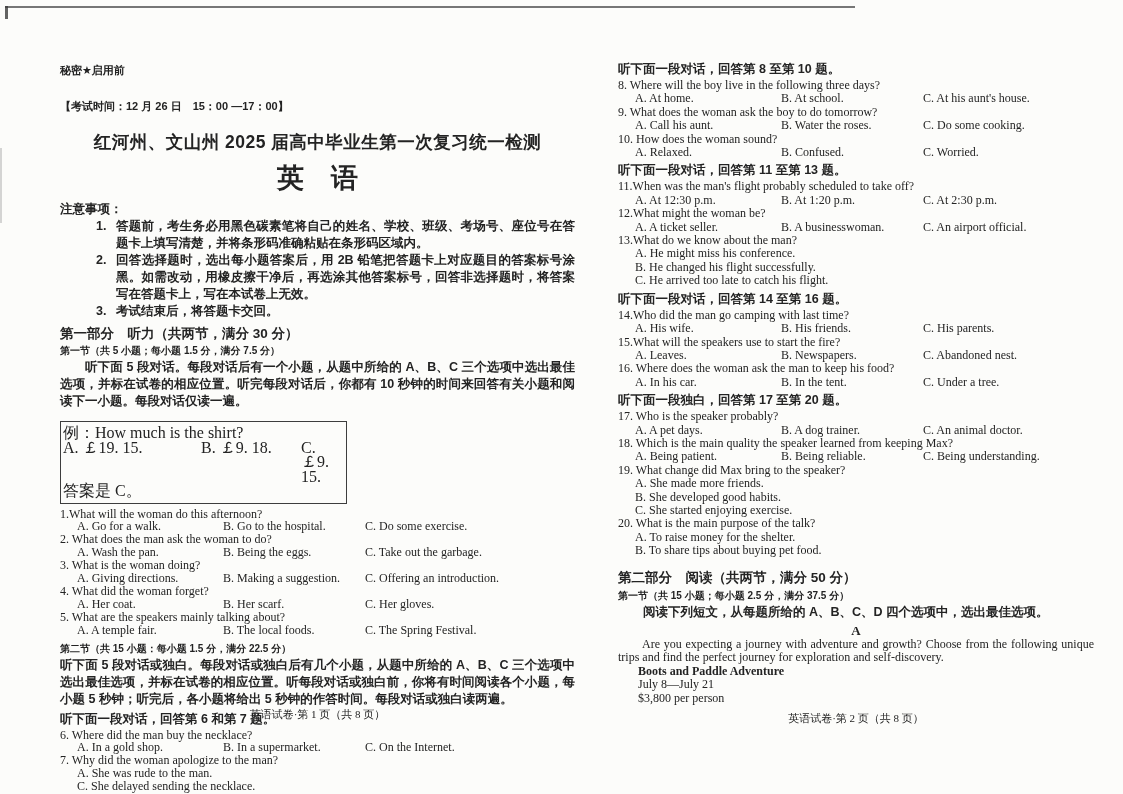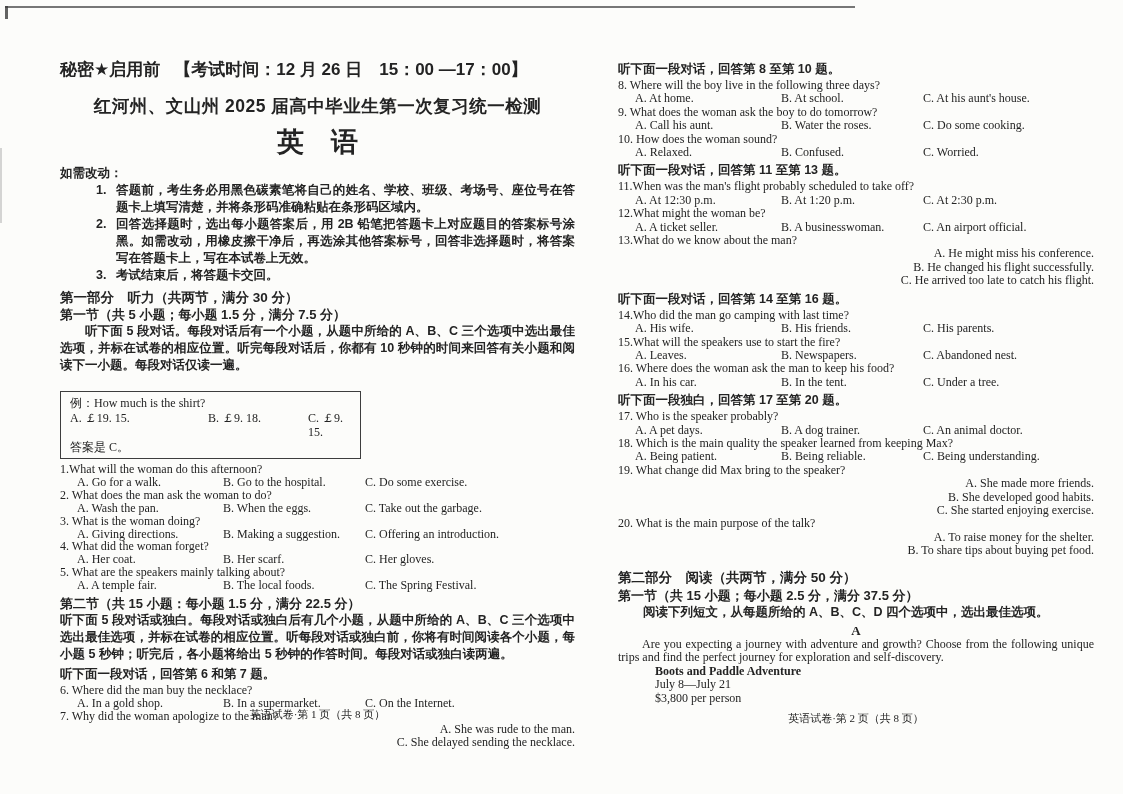--- a/index.html
+++ b/index.html
@@ -12,56 +12,56 @@
   .scan-top-line{position:absolute;top:6px;left:5px;width:850px;height:2px;background:#4a4a4a;opacity:.75;}
   .scan-corner{position:absolute;top:6px;left:5px;width:3px;height:13px;background:#3c3c3c;opacity:.8;}
   .scan-left-dash{position:absolute;top:148px;left:0;width:2px;height:75px;background:#8a8a8a;opacity:.35;}
 
   .page{position:absolute;font-size:12px;line-height:13px;}
   .page-left{left:60px;top:62px;width:515px;}
   .page-right{left:618px;top:58px;width:476px;}
 
   .cn{font-family:"Liberation Sans","DejaVu Sans",sans-serif;font-weight:bold;}
 
-  .head-row{display:flex;gap:14px;font-size:17px;line-height:16px;}
+  .head-row{display:flex;gap:20px;font-size:11px;line-height:16px;flex-direction:column;}
   .doc-title{text-align:center;font-size:17.5px;line-height:22px;margin-top:17px;letter-spacing:.5px;}
   .doc-subject{text-align:center;font-size:27px;line-height:32px;margin:9px 0 7px;}
 
   .notice-label{font-size:12.5px;line-height:17px;margin-top:5px;}
   .notice{margin-left:36px;}
   .notice-item{display:flex;font-size:12.5px;line-height:17px;text-align:justify;}
   .n-num{width:20px;flex:none;}
   .n-text{flex:1;}
 
   .part-heading{font-size:13.5px;line-height:17px;margin-top:5px;}
-  .sec-heading{font-size:13px;line-height:17px;}
+  .sec-heading{font-size:10px;line-height:17px;}
   .cn-para{font-size:12.5px;line-height:17px;text-align:justify;}
   .indent{text-indent:2em;}
 
   .example-box{
-    border:1.2px solid #3d3d3d;width:281px;margin:17px 0 4px;
-    padding:4px 9px;font-size:12px;line-height:14.5px;
+    border:1.2px solid #3d3d3d;width:281px;margin:11px 0 4px;
+    padding:4px 2px;font-size:16px;line-height:14.5px;
   }
   .ex-opts{display:grid;grid-template-columns:138px 100px auto;}
 
   .question{margin:0;}
   .q-text{line-height:12.9px;}
   .q-opts.inline{display:grid;grid-template-columns:146px 142px auto;margin-left:17px;line-height:12.9px;}
-  .q-opts.stacked{margin-left:17px;line-height:12.9px;text-align:right;}
+  .q-opts.stacked{margin-left:17px;line-height:12.9px;}
   .q-opts.stacked .opt{display:block;}
 
   .g-header{font-size:12.5px;line-height:15px;margin:4px 0 2px;}
   .page-right .question .q-text{line-height:13.4px;}
   .page-right .q-opts.inline{line-height:13.4px;}
   .page-right .q-opts.stacked{line-height:13.4px;}
 
   .part2-heading{font-size:13.5px;line-height:18px;margin-top:11px;}
   .passage-label{text-align:center;font-weight:bold;font-size:13px;line-height:15px;margin-top:2px;}
   .en-para{text-align:justify;line-height:13.6px;}
-  .trip{margin-left:37px;line-height:13.6px;}
+  .trip{margin-left:20px;line-height:13.6px;}
   .trip-title{font-weight:bold;}
 
   .footer{position:absolute;text-align:center;font-size:11px;line-height:14px;}
   .footer-1{left:60px;width:515px;top:707px;}
   .footer-2{left:618px;width:476px;top:711px;}
 </style>
 </head>
 <body>
 
 <div class="sheet">
@@ -73,21 +73,21 @@
   <div class="page page-left">
 
     <div class="head-row cn">
       <span>秘密★启用前</span>
       <span>【考试时间：12 月 26 日　15：00 —17：00】</span>
     </div>
 
     <div class="doc-title cn">红河州、文山州 2025 届高中毕业生第一次复习统一检测</div>
     <div class="doc-subject cn">英　语</div>
 
-    <div class="notice-label cn">如需改动：</div>
+    <div class="notice-label cn">注意事项：</div>
     <div class="notice">
       <div class="notice-item cn">
         <span class="n-num">1.</span>
         <div class="n-text">答题前，考生务必用黑色碳素笔将自己的姓名、学校、班级、考场号、座位号在答题卡上填写清楚，并将条形码准确粘贴在条形码区域内。</div>
       </div>
       <div class="notice-item cn">
         <span class="n-num">2.</span>
         <div class="n-text">回答选择题时，选出每小题答案后，用 2B 铅笔把答题卡上对应题目的答案标号涂黑。如需改动，用橡皮擦干净后，再选涂其他答案标号，回答非选择题时，将答案写在答题卡上，写在本试卷上无效。</div>
       </div>
       <div class="notice-item cn">
@@ -116,21 +116,21 @@
           <div class="q-opts inline">
             <span class="opt">A. Go for a walk.</span>
             <span class="opt">B. Go to the hospital.</span>
             <span class="opt">C. Do some exercise.</span>
           </div>
         </div>
         <div class="question">
           <div class="q-text">2. What does the man ask the woman to do?</div>
           <div class="q-opts inline">
             <span class="opt">A. Wash the pan.</span>
-            <span class="opt">B. When the eggs.</span>
+            <span class="opt">B. Being the eggs.</span>
             <span class="opt">C. Take out the garbage.</span>
           </div>
         </div>
         <div class="question">
           <div class="q-text">3. What is the woman doing?</div>
           <div class="q-opts inline">
             <span class="opt">A. Giving directions.</span>
             <span class="opt">B. Making a suggestion.</span>
             <span class="opt">C. Offering an introduction.</span>
           </div>

